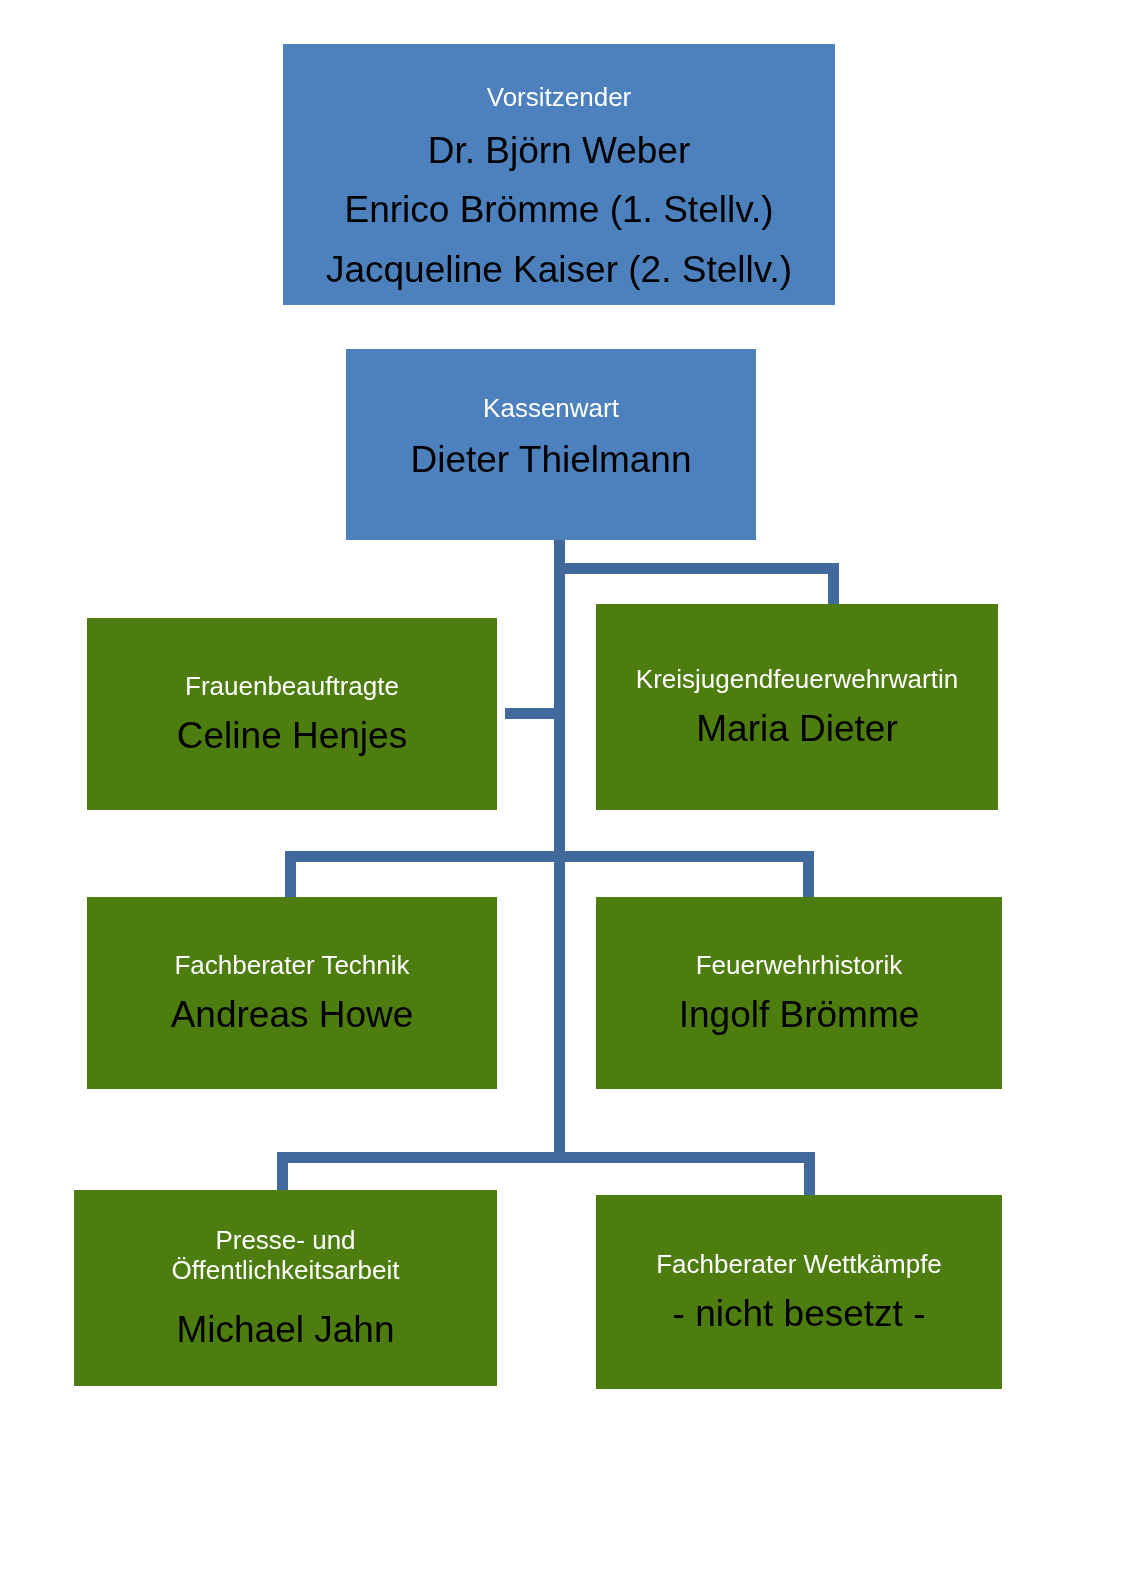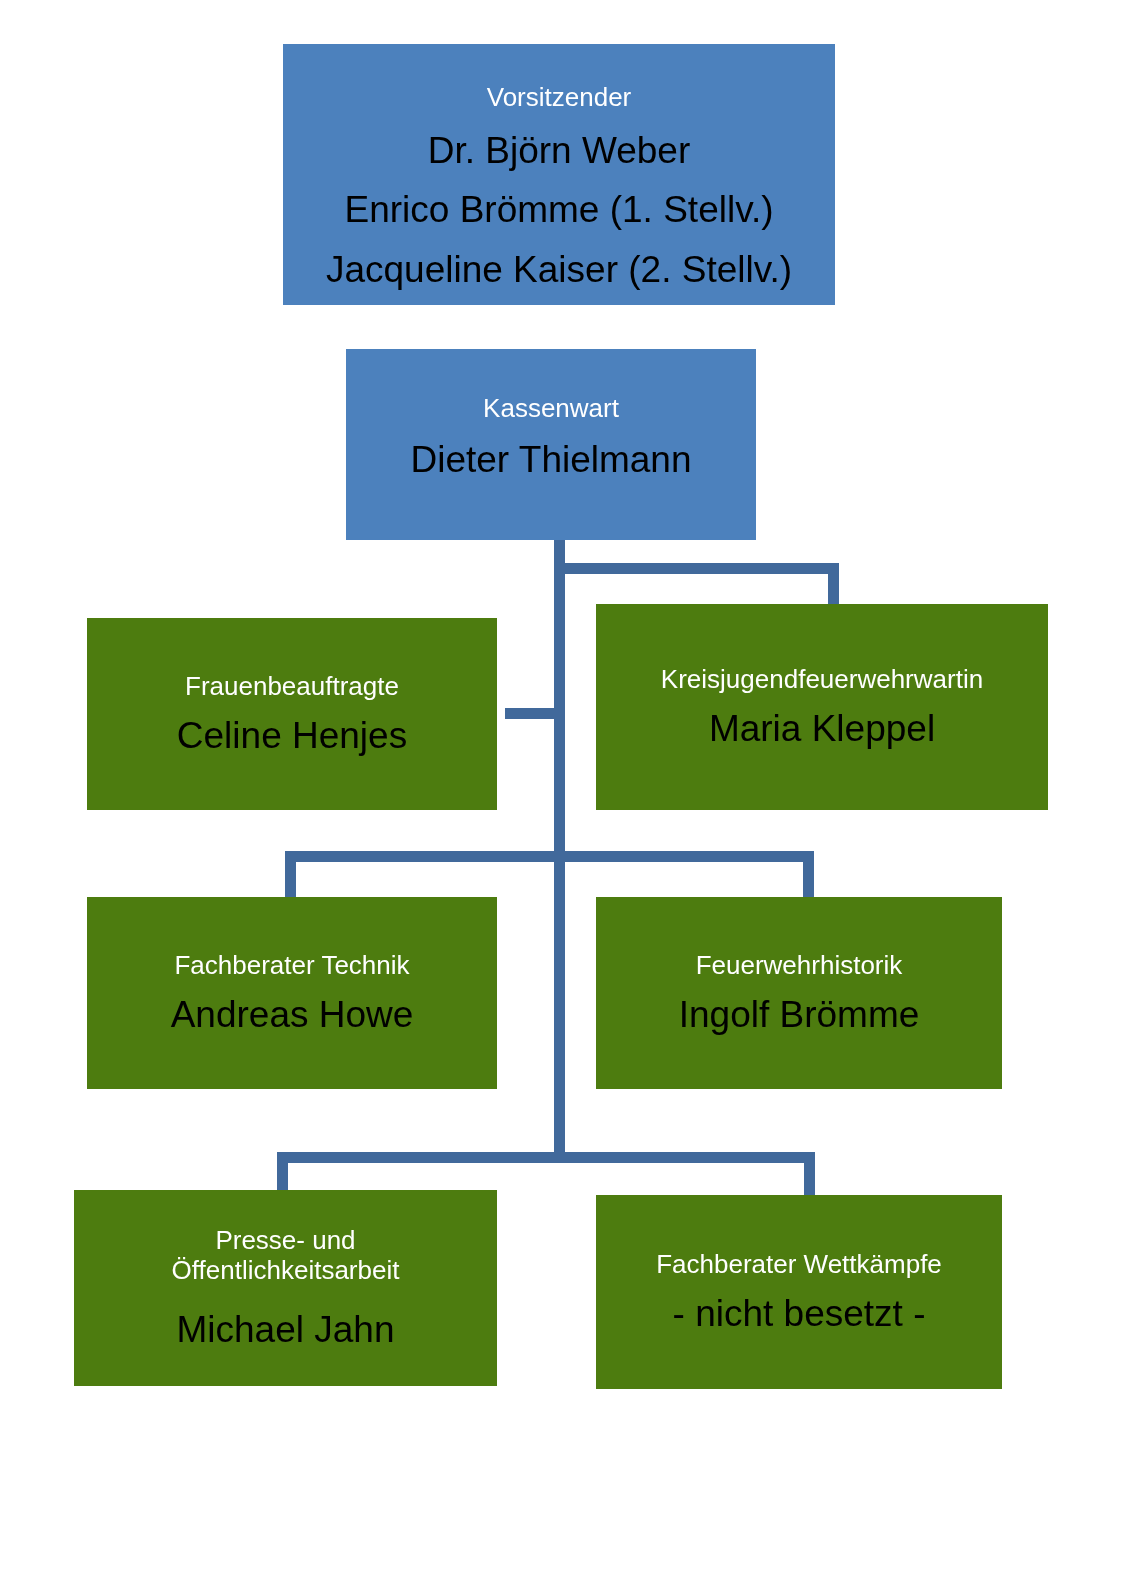--- a/index.html
+++ b/index.html
@@ -64,21 +64,21 @@
 
   #node-kassenwart {
     left: 346px; top: 329px; width: 410px; height: 191px;
     justify-content: flex-start; padding-top: 44px; margin-top: 20px;
   }
 
   #node-frauenbeauftragte {
     left: 87px; top: 618px; width: 410px; height: 192px;
   }
   #node-kreisjugend {
-    left: 596px; top: 604px; width: 452px; height: 206px;
+    left: 596px; top: 604px; width: 402px; height: 206px;
   }
   #node-fachberater-technik {
     left: 87px; top: 897px; width: 410px; height: 192px;
   }
   #node-feuerwehrhistorik {
     left: 596px; top: 897px; width: 406px; height: 192px;
   }
   #node-presse {
     left: 74px; top: 1190px; width: 423px; height: 196px; gap: 12px;
   }
@@ -123,21 +123,21 @@
     <div class="person">Dieter Thielmann</div>
   </div>
 
   <div class="node yellow" id="node-frauenbeauftragte">
     <div class="title">Frauenbeauftragte</div>
     <div class="person">Celine Henjes</div>
   </div>
 
   <div class="node yellow" id="node-kreisjugend">
     <div class="title">Kreisjugendfeuerwehrwartin</div>
-    <div class="person">Maria Kleppel</div>
+    <div class="person">Maria Dieter</div>
   </div>
 
   <div class="node yellow" id="node-feuerwehrhistorik">
     <div class="title">Feuerwehrhistorik</div>
     <div class="person">Ingolf Brömme</div>
   </div>
 
   <div class="node yellow" id="node-fachberater-technik">
     <div class="title">Fachberater Technik</div>
     <div class="person">Andreas Howe</div>

